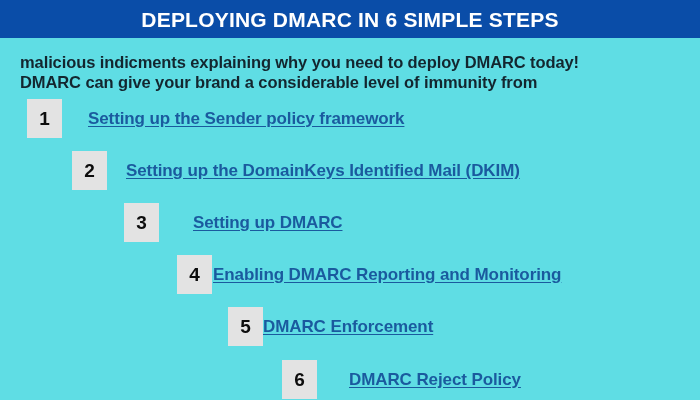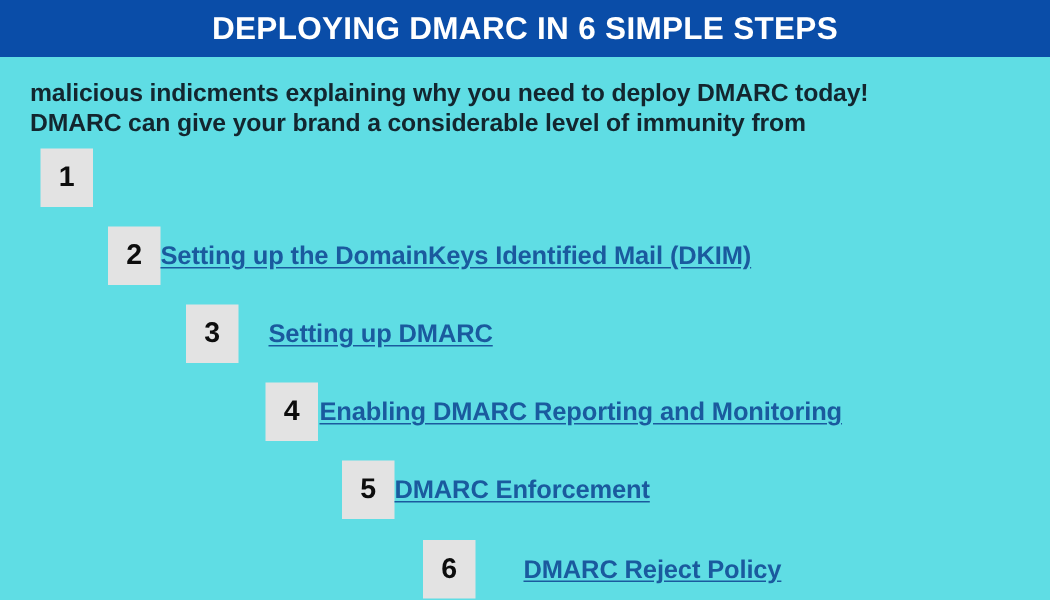--- a/index.html
+++ b/index.html
@@ -107,22 +107,22 @@
 
   
   .step-row[data-step="1"] { left: 27px;  top: 3px;   }
   .step-row[data-step="2"] { left: 72px;  top: 55px;  }
   .step-row[data-step="3"] { left: 124px; top: 107px; }
   .step-row[data-step="4"] { left: 177px; top: 159px; }
   .step-row[data-step="5"] { left: 228px; top: 211px; }
   .step-row[data-step="6"] { left: 282px; top: 264px; }
 
   .step-row[data-step="1"] .step-link { margin-left: 26px; }
-  .step-row[data-step="2"] .step-link { }
-  .step-row[data-step="3"] .step-link { margin-left: 20px; }
+  .step-row[data-step="2"] .step-link { margin-left: 19px; }
+  .step-row[data-step="3"] .step-link { margin-left: 34px; }
   .step-row[data-step="4"] .step-link { margin-left: 1px;  }
   .step-row[data-step="5"] .step-link { }
   .step-row[data-step="6"] .step-link { margin-left: 32px; }
 </style>
 </head>
 <body>
 
 <div id="infographic">
 
   <div class="header-banner">
@@ -133,20 +133,21 @@
     <span class="subtitle-line">malicious indicments explaining why you need to deploy DMARC today!</span>
     <span class="subtitle-line">DMARC can give your brand a considerable level of immunity from</span>
   </div>
 
   <div class="steps">
 
     <div class="step-row" data-step="1">
       <div class="step-number-box">
         <span class="step-number">1</span>
       </div>
+      <span class="step-link">Setting up the Sender policy framework</span>
     </div>
 
     <div class="step-row" data-step="2">
       <div class="step-number-box">
         <span class="step-number">2</span>
       </div>
       <span class="step-link">Setting up the DomainKeys Identified Mail (DKIM)</span>
     </div>
 
     <div class="step-row" data-step="3">

